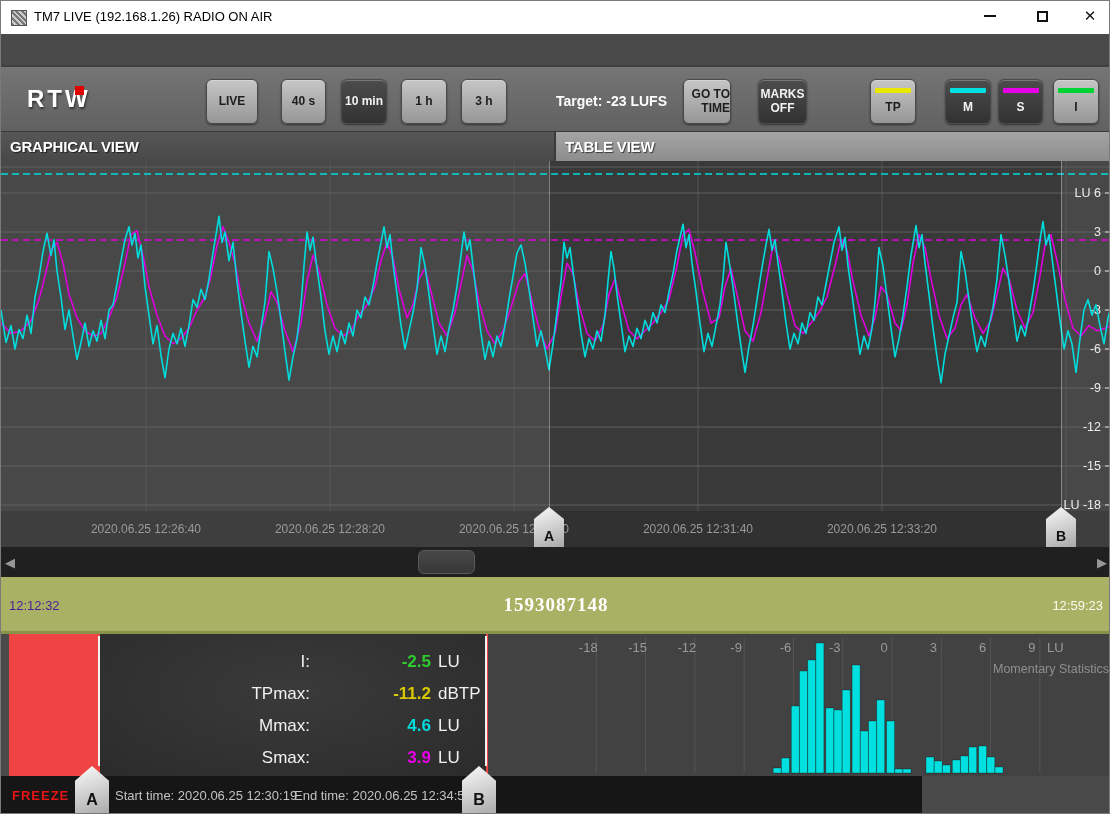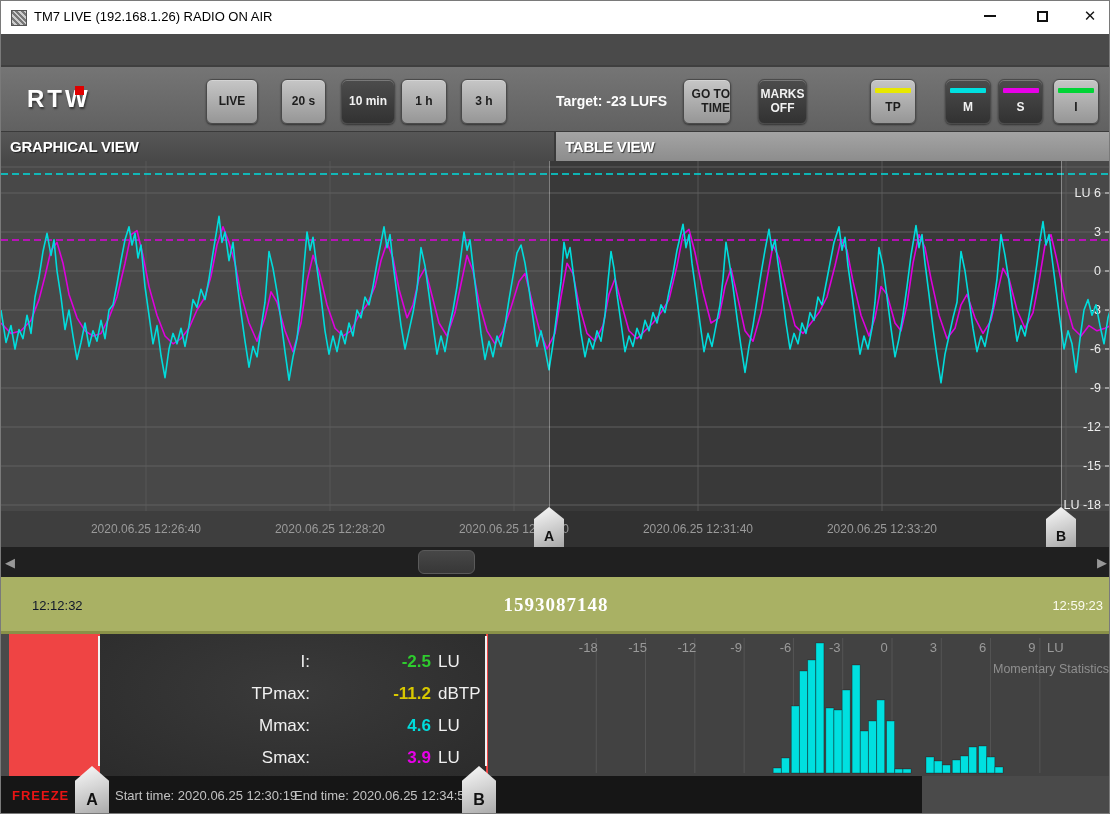--- a/index.html
+++ b/index.html
@@ -30,21 +30,21 @@
     font-weight:bold; font-size:24px; letter-spacing:3px; text-shadow:1px 2px 2px rgba(0,0,0,.5); }
   .logo .red-sq { position:absolute; left:48px; top:1px; width:9px; height:9px; background:#e00000; }
   .tbtn { position:absolute; top:12px; height:45px; border-radius:6px; border:1px solid #4a4a4a;
     display:flex; flex-direction:column; align-items:center; justify-content:center;
     font-size:12px; font-weight:bold; text-align:center; line-height:1.15;
     box-shadow:0 1px 2px rgba(0,0,0,.5), inset 0 1px 0 rgba(255,255,255,.25); }
   .tbtn.light { background:linear-gradient(#c6c6c6,#969696); color:#1d1d1d; }
   .tbtn.dark  { background:linear-gradient(#4c4c4c,#323232); color:#f2f2f2; }
   .cbar { width:36px; height:5px; border-radius:1px; margin-bottom:8px; }
   .btn-live { left:205px; width:52px; } .btn-30s { left:280px; width:45px; }
-  .btn-10min{ left:340px; width:54px; } .btn-1h { left:400px; width:46px; }
+  .btn-10min{ left:340px; width:46px; } .btn-1h { left:400px; width:46px; }
   .btn-3h   { left:460px; width:46px; }
   .target-label { position:absolute; left:555px; top:26px; font-size:14px; font-weight:bold; color:#fdfdfd; }
   .btn-goto { left:682px; width:48px;text-align:right; } .btn-marks { left:757px; width:49px; padding:0 3px; }
   .btn-tp { left:869px; width:46px; } .btn-m { left:944px; width:46px; }
   .btn-s  { left:997px; width:45px; } .btn-i { left:1052px; width:46px; }
   
   .tabbar { position:absolute; left:0; top:131px; width:1110px; height:29px; background:#3a3a3a; }
   .tab { position:absolute; top:0; height:29px; font-size:15px; font-weight:bold; color:#fff;
     letter-spacing:-0.2px; padding:6px 0 0 9px; text-shadow:1px 1px 1px rgba(0,0,0,.6); }
   .tab.active { left:0; width:553px; background:linear-gradient(#575757,#484848); }
@@ -59,21 +59,21 @@
   .marker-b-chart { left:1045px; top:346px; width:30px; height:40px; font-size:14px; padding-bottom:3px; }
   
   .hscroll { position:absolute; left:0; top:546px; width:1110px; height:30px; background:#202020; }
   .scroll-arrow { position:absolute; top:0; width:18px; height:30px; color:#989898; font-size:13px;
     display:flex; align-items:center; justify-content:center; }
   .scroll-arrow.left { left:0; } .scroll-arrow.right { right:0; }
   .scroll-thumb { position:absolute; left:417px; top:3px; width:57px; height:24px; border-radius:6px;
     background:linear-gradient(#474747,#373737); border:1px solid #5a5a5a; }
   
   .sessionbar { position:absolute; left:0; top:576px; width:1110px; height:57px; border-bottom:3px solid #8a9148; }
-  .session-start { position:absolute; left:8px; top:21px; font-size:13px; color:#0f172a;margin-left:23px; }
+  .session-start { position:absolute; left:8px; top:21px; font-size:13px; color:#4c1d95; }
   .session-end { position:absolute; right:8px; top:21px; font-size:13px; color:#fbfbee; }
   .session-id { position:absolute; left:0; right:0; top:17px; text-align:center; font-size:19px; font-weight:bold;
     color:#ffffff; font-family:"Liberation Serif", serif; letter-spacing:1px; }
   
   .lower { position:absolute; left:8px; top:633px; width:1110px; height:142px; background:#ef4444; }
   .stats-panel { position:absolute; left:91px; top:0; width:386px; height:142px;
     background:radial-gradient(ellipse at 50% 40%, #3a3a3a 0%, #2c2c2c 95%); }
   .stat-row { position:absolute; left:0; width:386px; height:24px; font-size:17px; }
   .stat-label { position:absolute; left:0; width:210px; text-align:right; color:#f0f0f0; }
   .stat-value { position:absolute; left:216px; width:115px; text-align:right; font-weight:bold; }
@@ -105,21 +105,21 @@
       </div>
     <div class="winbtn close">
         <span>✕</span>
       </div>
   </div>
 
 
   <div class="toolbar">
     <div class="logo">RTW<span class="red-sq"></span></div>
     <div class="tbtn light btn-live">LIVE</div>
-    <div class="tbtn light btn-30s">20 s</div>
+    <div class="tbtn light btn-30s">40 s</div>
     <div class="tbtn dark  btn-10min">10 min</div>
     <div class="tbtn light btn-1h">1 h</div>
     <div class="tbtn light btn-3h">3 h</div>
     <div class="target-label">Target: -23 LUFS</div>
     <div class="tbtn light btn-goto">GO TO TIME</div>
     <div class="tbtn dark  btn-marks">MARKS OFF</div>
     <div class="tbtn light btn-tp">
       <span class="cbar" style="background: rgb(232, 232, 0);"></span>
       <span>TP</span>
     </div>

